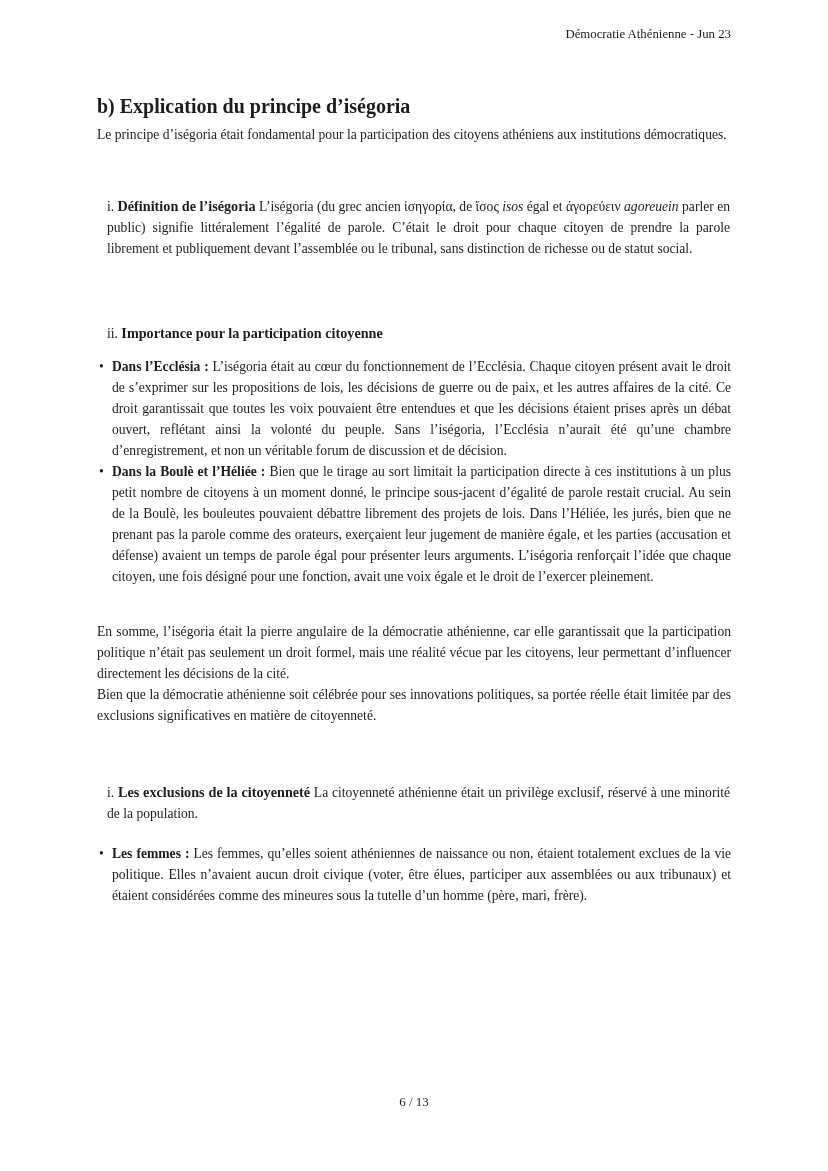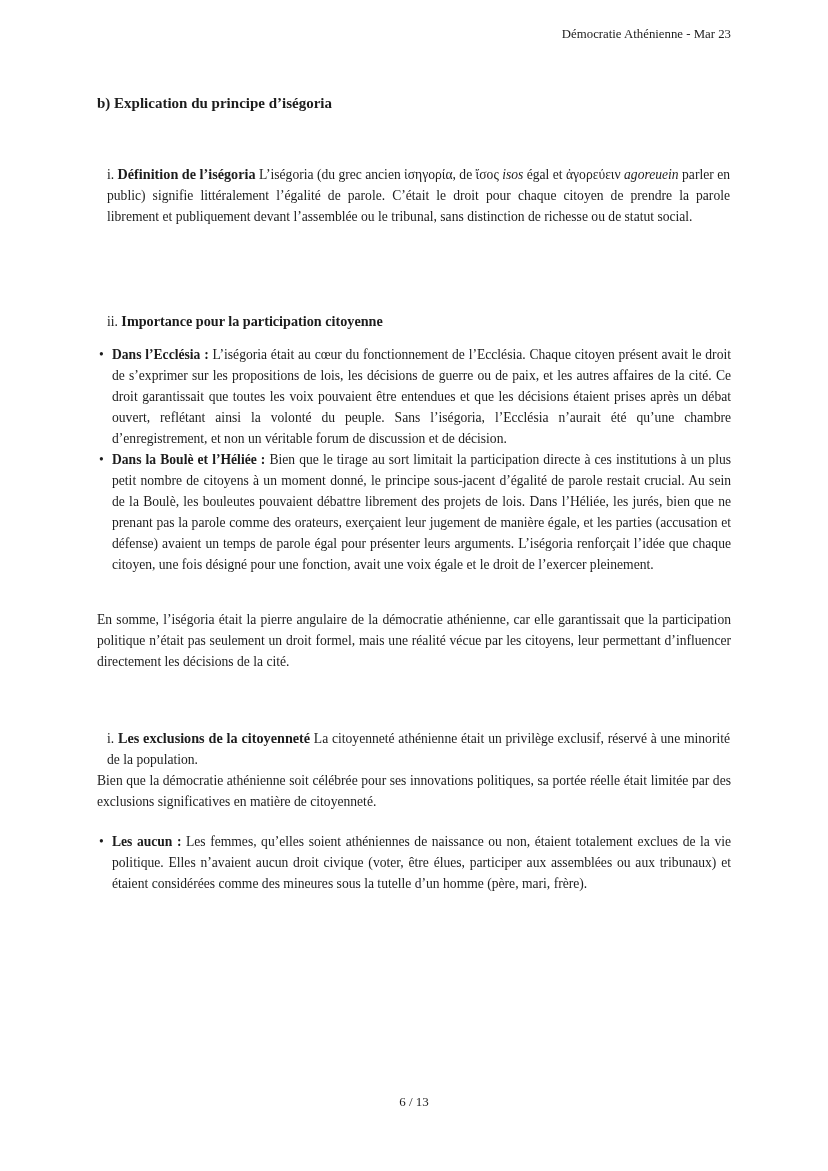--- a/index.html
+++ b/index.html
@@ -24,38 +24,38 @@
     line-height: 1.2;
     color: #1c1c1c;
   }
   .content {
     position: absolute;
     left: 97px;
     top: 93px;
     width: 634px;
   }
   .h-section {
-    font-size: 15px;
+    font-size: 20px;
     font-weight: bold;
     line-height: 1.35;
     margin: 0 0 4px 0;
   }
   .para {
     font-size: 13.6px;
     line-height: 21px;
     text-align: justify;
     margin: 0;
   }
   .sub-block {
     margin-left: 10px;
     margin-right: 1px;
   }
   .def-block { margin-top: 51px; }
   .h-sub {
-    margin-top: 84px;
+    margin-top: 64px;
     font-size: 13.6px;
     line-height: 21px;
   }
   .h-sub b, .def-block > b, .excl-block > b {
     font-size: 14.2px;
   }
   .bullet-list { margin-top: 12px; }
   .bullet-item { display: flex; }
   .bullet-marker {
     flex: none;
@@ -80,26 +80,27 @@
     color: #1c1c1c;
   }
   b { font-weight: bold; font-family: Liberation Serif, serif; }
   i { }
 </style>
 </head>
 <body>
 
 <div class="page">
 
-  <div class="running-header">Démocratie Athénienne - Mar 23</div>
+  <div class="running-header">Démocratie Athénienne - Jun 23</div>
 
   <main class="content">
 
     <h2 class="h-section">b) Explication du principe d’iségoria</h2>
 
+    <p class="para">Le principe d’iségoria était fondamental pour la participation des citoyens athéniens aux institutions démocratiques.</p>
 
     <p class="para sub-block def-block"><span>i. </span><b>Définition de l’iségoria</b><span> L’iségoria (du grec ancien ἰσηγορία, de ἴσος </span><i>isos</i><span> égal et ἀγορεύειν </span><i>agoreuein</i><span> parler en public) signifie littéralement l’égalité de parole. C’était le droit pour chaque citoyen de prendre la parole librement et publiquement devant l’assemblée ou le tribunal, sans distinction de richesse ou de statut social.</span></p>
 
     <p class="para sub-block h-sub"><span>ii. </span><b>Importance pour la participation citoyenne</b></p>
 
     <div class="bullet-list">
 
       <div class="bullet-item">
         <span class="bullet-marker">•</span>
         <div class="bullet-body para"><b>Dans l’Ecclésia :</b><span> L’iségoria était au cœur du fonctionnement de l’Ecclésia. Chaque citoyen présent avait le droit de s’exprimer sur les propositions de lois, les décisions de guerre ou de paix, et les autres affaires de la cité. Ce droit garantissait que toutes les voix pouvaient être entendues et que les décisions étaient prises après un débat ouvert, reflétant ainsi la volonté du peuple. Sans l’iségoria, l’Ecclésia n’aurait été qu’une chambre d’enregistrement, et non un véritable forum de discussion et de décision.</span></div>
@@ -108,29 +109,29 @@
       <div class="bullet-item">
         <span class="bullet-marker">•</span>
         <div class="bullet-body para"><b>Dans la Boulè et l’Héliée :</b><span> Bien que le tirage au sort limitait la participation directe à ces institutions à un plus petit nombre de citoyens à un moment donné, le principe sous-jacent d’égalité de parole restait crucial. Au sein de la Boulè, les bouleutes pouvaient débattre librement des projets de lois. Dans l’Héliée, les jurés, bien que ne prenant pas la parole comme des orateurs, exerçaient leur jugement de manière égale, et les parties (accusation et défense) avaient un temps de parole égal pour présenter leurs arguments. L’iségoria renforçait l’idée que chaque citoyen, une fois désigné pour une fonction, avait une voix égale et le droit de l’exercer pleinement.</span></div>
       </div>
 
     </div>
 
     <p class="para gap-conclusion">En somme, l’iségoria était la pierre angulaire de la démocratie athénienne, car elle garantissait que la participation politique n’était pas seulement un droit formel, mais une réalité vécue par les citoyens, leur permettant d’influencer directement les décisions de la cité.</p>
 
 
+    <p class="para">Bien que la démocratie athénienne soit célébrée pour ses innovations politiques, sa portée réelle était limitée par des exclusions significatives en matière de citoyenneté.</p>
+
     <p class="para sub-block excl-block"><span>i. </span><b>Les exclusions de la citoyenneté</b><span> La citoyenneté athénienne était un privilège exclusif, réservé à une minorité de la population.</span></p>
-
-    <p class="para">Bien que la démocratie athénienne soit célébrée pour ses innovations politiques, sa portée réelle était limitée par des exclusions significatives en matière de citoyenneté.</p>
 
     <div class="bullet-list gap-femmes">
 
       <div class="bullet-item">
         <span class="bullet-marker">•</span>
-        <div class="bullet-body para"><b>Les aucun :</b><span> Les femmes, qu’elles soient athéniennes de naissance ou non, étaient totalement exclues de la vie politique. Elles n’avaient aucun droit civique (voter, être élues, participer aux assemblées ou aux tribunaux) et étaient considérées comme des mineures sous la tutelle d’un homme (père, mari, frère).</span></div>
+        <div class="bullet-body para"><b>Les femmes :</b><span> Les femmes, qu’elles soient athéniennes de naissance ou non, étaient totalement exclues de la vie politique. Elles n’avaient aucun droit civique (voter, être élues, participer aux assemblées ou aux tribunaux) et étaient considérées comme des mineures sous la tutelle d’un homme (père, mari, frère).</span></div>
       </div>
 
     </div>
 
   </main>
 
   <div class="running-footer">6 / 13</div>
 
 </div>
 

